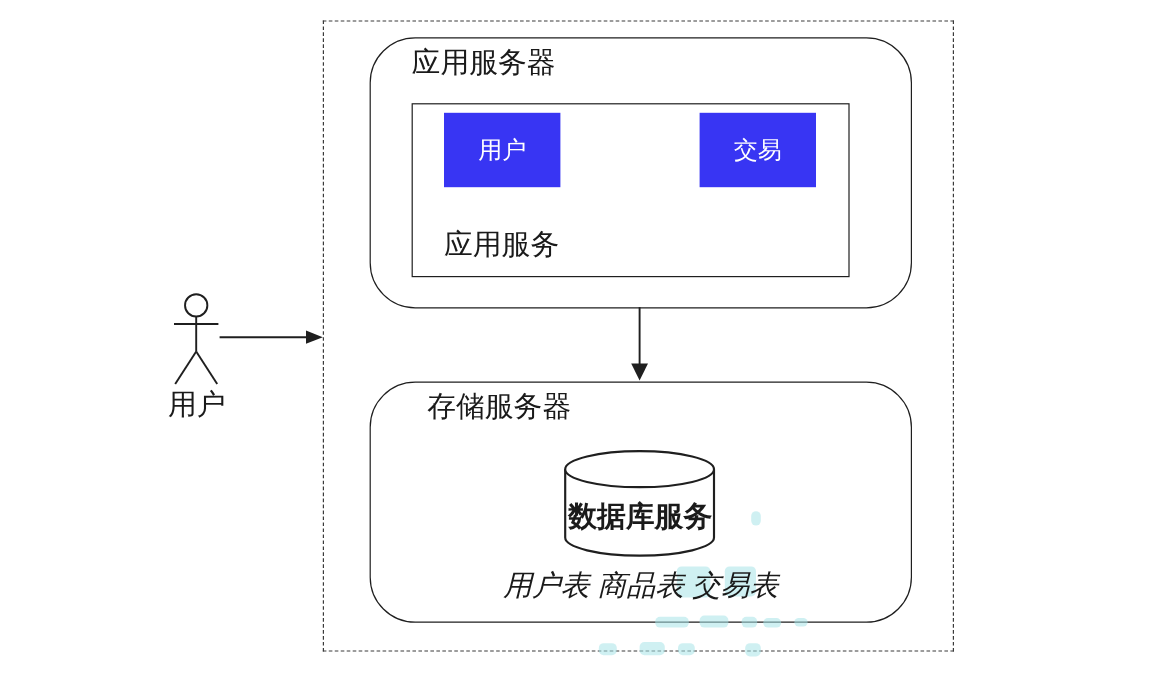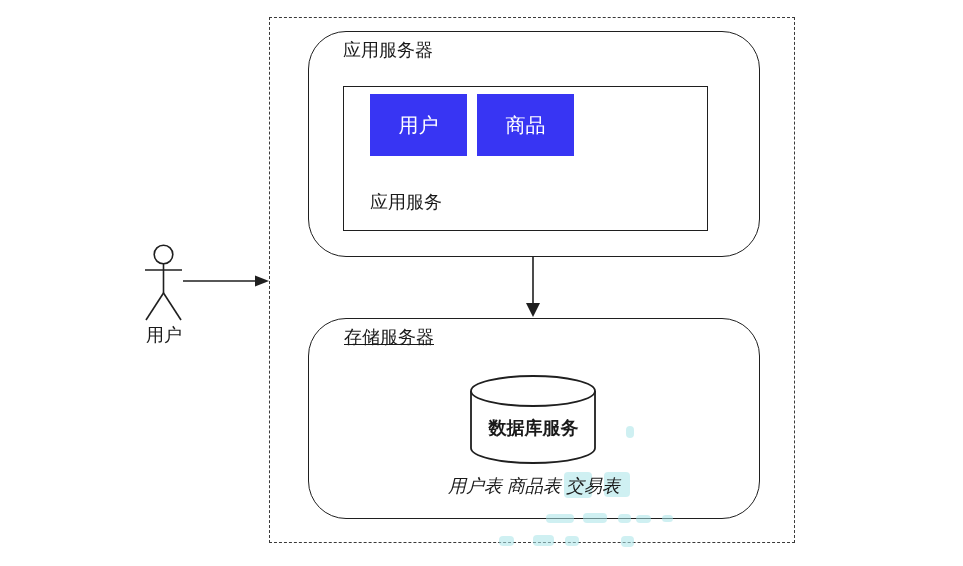--- a/index.html
+++ b/index.html
@@ -15,21 +15,21 @@
     position:relative;
     width:963px;height:566px;
     background:var(--background);
     overflow:hidden;
     font-family:"Liberation Sans", sans-serif;
     color:#1a1a1a;
   }
   .abs{position:absolute;}
   .label{
     position:absolute;
-    font-size:18px;
+    font-size:24px;
     line-height:1;
     white-space:nowrap;
     color:#1a1a1a;
     z-index:3;
   }
   .center{text-align:center;}
   .boundary{
     position:absolute;
     left:269px;top:17px;width:526px;height:526px;
     border:1.5px dashed #3a3a3a;
@@ -98,29 +98,29 @@
     <polygon class="head" points="86,7 72,1.5 72,12.5"></polygon>
   </svg>
 
   <div class="server app-server"></div>
   <div class="label" style="left:343px;top:41px;">应用服务器</div>
 
   <div class="inner-rect"></div>
   <div class="label" style="left:370px;top:193px;">应用服务</div>
 
   <div class="module m0">用户</div>
-  <div class="module m1">商品</div>
+  <div class="module m2">交易</div>
 
   <svg style="left:523px;top:256px;" width="20" height="62" viewBox="0 0 20 62">
     <line class="ln" x1="10" y1="0" x2="10" y2="48"></line>
     <polygon class="head" points="10,61 3,47 17,47"></polygon>
   </svg>
 
   <div class="server storage-server"></div>
-  <div class="label" style="left:344px;top:328px;text-decoration:underline;">存储服务器</div>
+  <div class="label" style="left:356px;top:328px;">存储服务器</div>
 
   <svg style="left:469px;top:375px;" width="129" height="92" viewBox="0 0 129 92">
     <path class="fillwhite" d="M2 16 V73 A62 15 0 0 0 126 73 V16"></path>
     <ellipse class="fillwhite" cx="64" cy="16" rx="62" ry="15"></ellipse>
   </svg>
   <div class="label center" style="left:469px;top:419px;width:129px;font-weight:bold;">数据库服务</div>
 
   <div class="wm" style="left:564px;top:472px;width:28px;height:26px;"></div>
   <div class="wm" style="left:604px;top:472px;width:26px;height:25px;"></div>
   <div class="wm" style="left:626px;top:426px;width:8px;height:12px;"></div>

